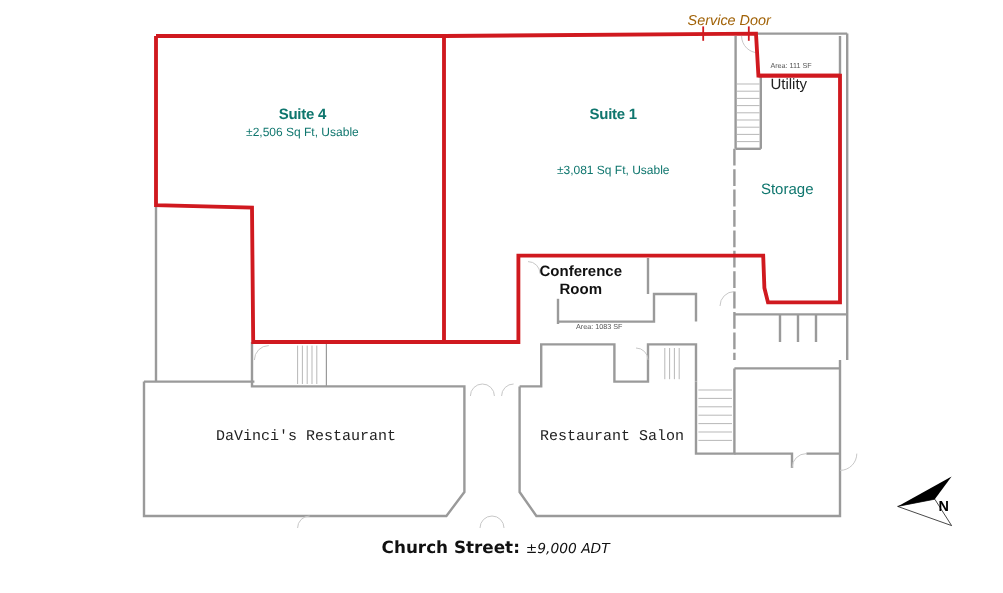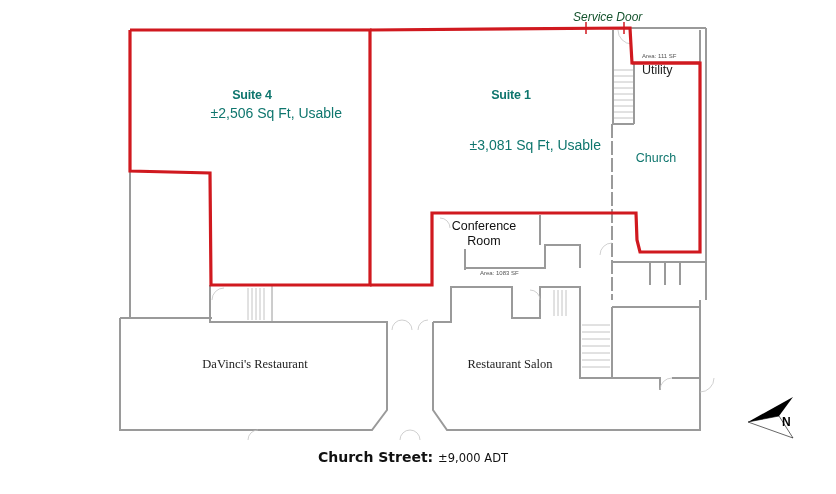--- a/index.html
+++ b/index.html
@@ -1,29 +1,29 @@
 <!DOCTYPE html>
 <html><head>
   <meta charset="utf-8">
   <style>
     html, body { margin: 0; padding: 0; background: #ffffff; }
     body { width: 836px; height: 494px; position: relative; overflow: hidden; font-family: "Liberation Sans", sans-serif; }
     svg.plan { position: absolute; left: 0; top: 0; }
     .lbl { position: absolute; white-space: nowrap; text-align: center; }
     .red { color: #0f766e; }
     .suite-title { font-size: 12.5px; font-weight: bold; letter-spacing: -0.2px; }
-    .suite-area { font-size: 14px; text-align: right; }
+    .suite-area { font-size: 10px; }
     .room-red { font-size: 12.5px; }
-    .tenant { font-family: Liberation Serif, serif; font-size: 12.5px; color: #222; }
+    .tenant { font-family: Liberation Mono, monospace; font-size: 12.5px; color: #222; }
     .utility { font-size: 12.5px; color: #222; }
     .area-small { font-size: 6px; color: #555; }
     .conf { font-size: 12.5px; color: #111; line-height: 15px; }
-    .service { font-size: 12px; font-style: italic; color: #14532d; }
+    .service { font-size: 12px; font-style: italic; color: #a16207; }
     .street { font-family: "DejaVu Sans", sans-serif; font-size: 14px; font-weight: bold; color: #111; }
-    .street-adt { font-family: "DejaVu Sans", sans-serif; font-size: 11.5px; font-weight: normal; color: #111; }
+    .street-adt { font-family: "DejaVu Sans", sans-serif; font-size: 11.5px; font-style: italic; font-weight: normal; color: #111; }
   </style>
 </head>
 <body>
 
 <svg class="plan" width="836" height="494" viewBox="0 0 836 494">
 
   <g fill="none" stroke="#9a9a9a" stroke-width="2">
 
     <line x1="130" y1="30" x2="130" y2="318"></line>
     <line x1="370" y1="30" x2="370" y2="285"></line>
@@ -119,26 +119,26 @@
     <line x1="624" y1="22" x2="624" y2="34"></line>
   </g>
 </svg>
 
 <div class="lbl red suite-title" style="left:182px; top:88px; width:140px;">Suite 4</div>
 <div class="lbl red suite-area" style="left:162px; top:105px; width:180px;">±2,506 Sq Ft, Usable</div>
 
 <div class="lbl red suite-title" style="left:441px; top:88px; width:140px;">Suite 1</div>
 <div class="lbl red suite-area" style="left:421px; top:105px; width:180px;margin-top:32px;">±3,081 Sq Ft, Usable</div>
 
-<div class="lbl red room-red" style="left:616px; top:151px; width:80px;">Church</div>
+<div class="lbl red room-red" style="left:616px; top:151px; width:80px;">Storage</div>
 
 <div class="lbl utility" style="left:642px; top:36px;margin-top:27px;">Utility</div>
 <div class="lbl area-small" style="left:642px; top:53px;">Area: 111 SF</div>
 
-<div class="lbl conf" style="left:440px; top:219px; width:88px;">
+<div class="lbl conf" style="left:440px; top:219px; width:88px;font-weight:bold;">
   <div>Conference</div>
   <div>Room</div>
 </div>
 <div class="lbl area-small" style="left:480px; top:270px;">Area:    1083 SF</div>
 
 <div class="lbl service" style="left:573px; top:10px;">Service Door</div>
 
 <div class="lbl tenant" style="left:170px; top:357px; width:170px;">DaVinci's Restaurant</div>
 <div class="lbl tenant" style="left:440px; top:357px; width:140px;">Restaurant Salon</div>
 

